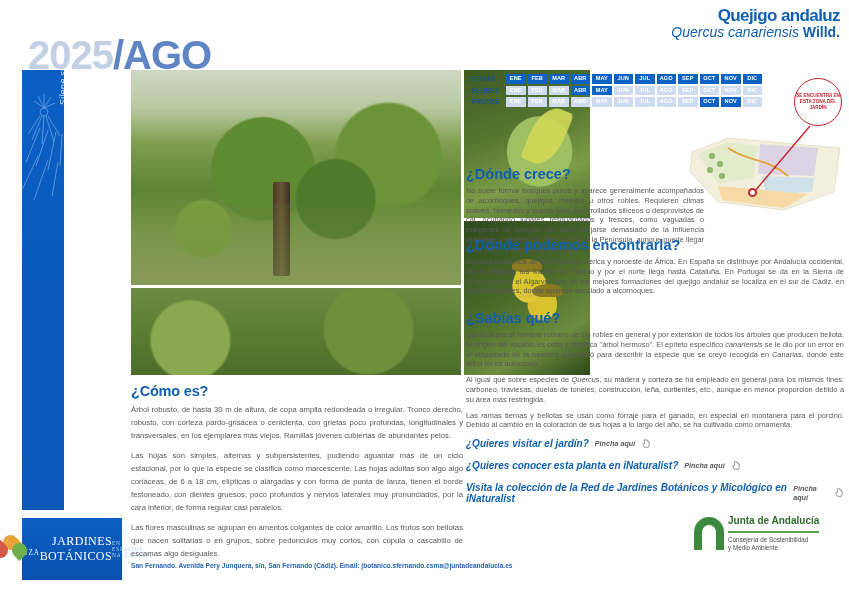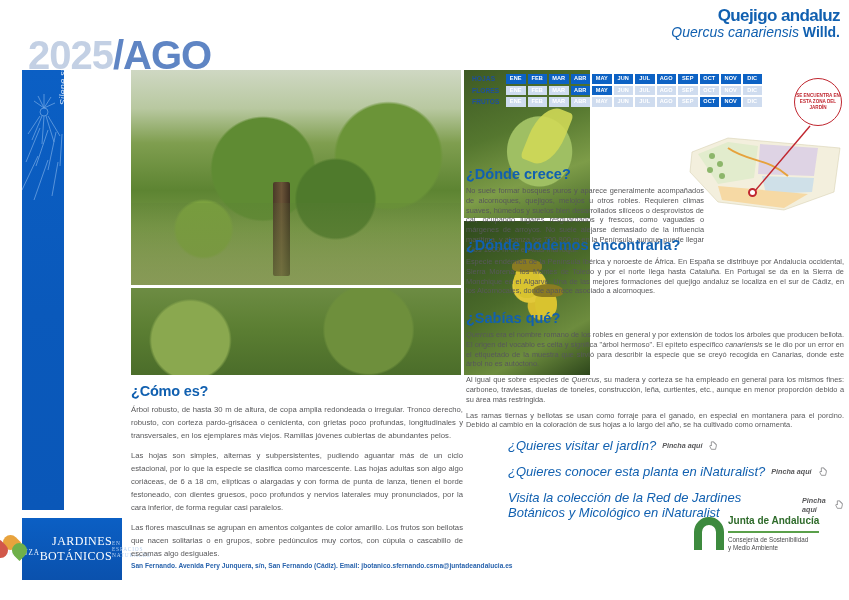--- a/index.html
+++ b/index.html
@@ -139,21 +139,21 @@
 
   
   .rsec { position:absolute; left:466px; width:378px; }
   .rsec h2 { color:#1160b0; font-size:14.5px; font-weight:bold; margin-bottom:4px; }
   .rsec p { color:#58585a; font-size:7.4px; line-height:9.8px; text-align:justify; margin-bottom:6px; }
   .rsec p i { font-style:italic; }
 
   
   .links { position:absolute; left:466px; top:438px; width:378px; }
   .link-row { display:flex; align-items:center; gap:6px; margin-bottom:11px; }
-  .link-q { color:#1160b0; font-size:13px; font-weight:normal; font-style:italic;margin-left:42px; }
+  .link-q { color:#1160b0; font-size:10px; font-weight:bold; font-style:italic; }
   .link-a { color:#58585a; font-size:7.2px; font-weight:bold; font-style:italic; }
   .hand { width:10px; height:10px; flex:none; }
 
   .narrow-1 { width:238px;margin-top:40px; }
 </style>
 </head>
 <body>
 
 <div class="page">
 

